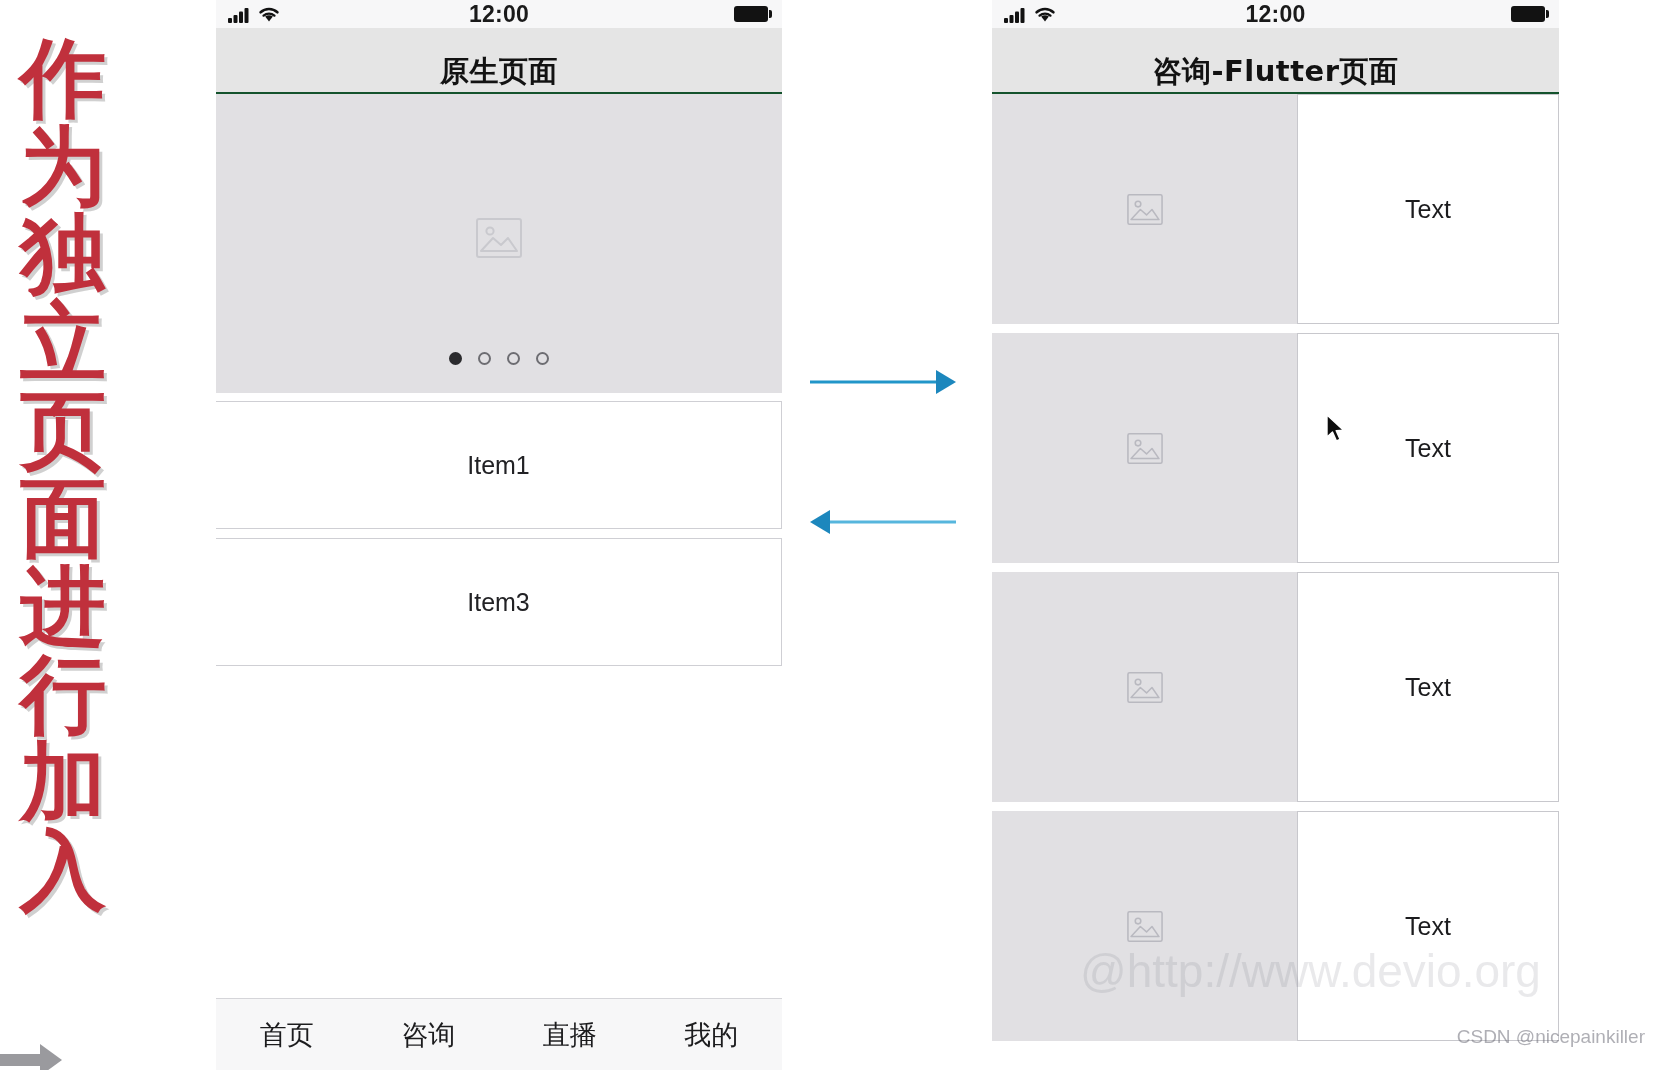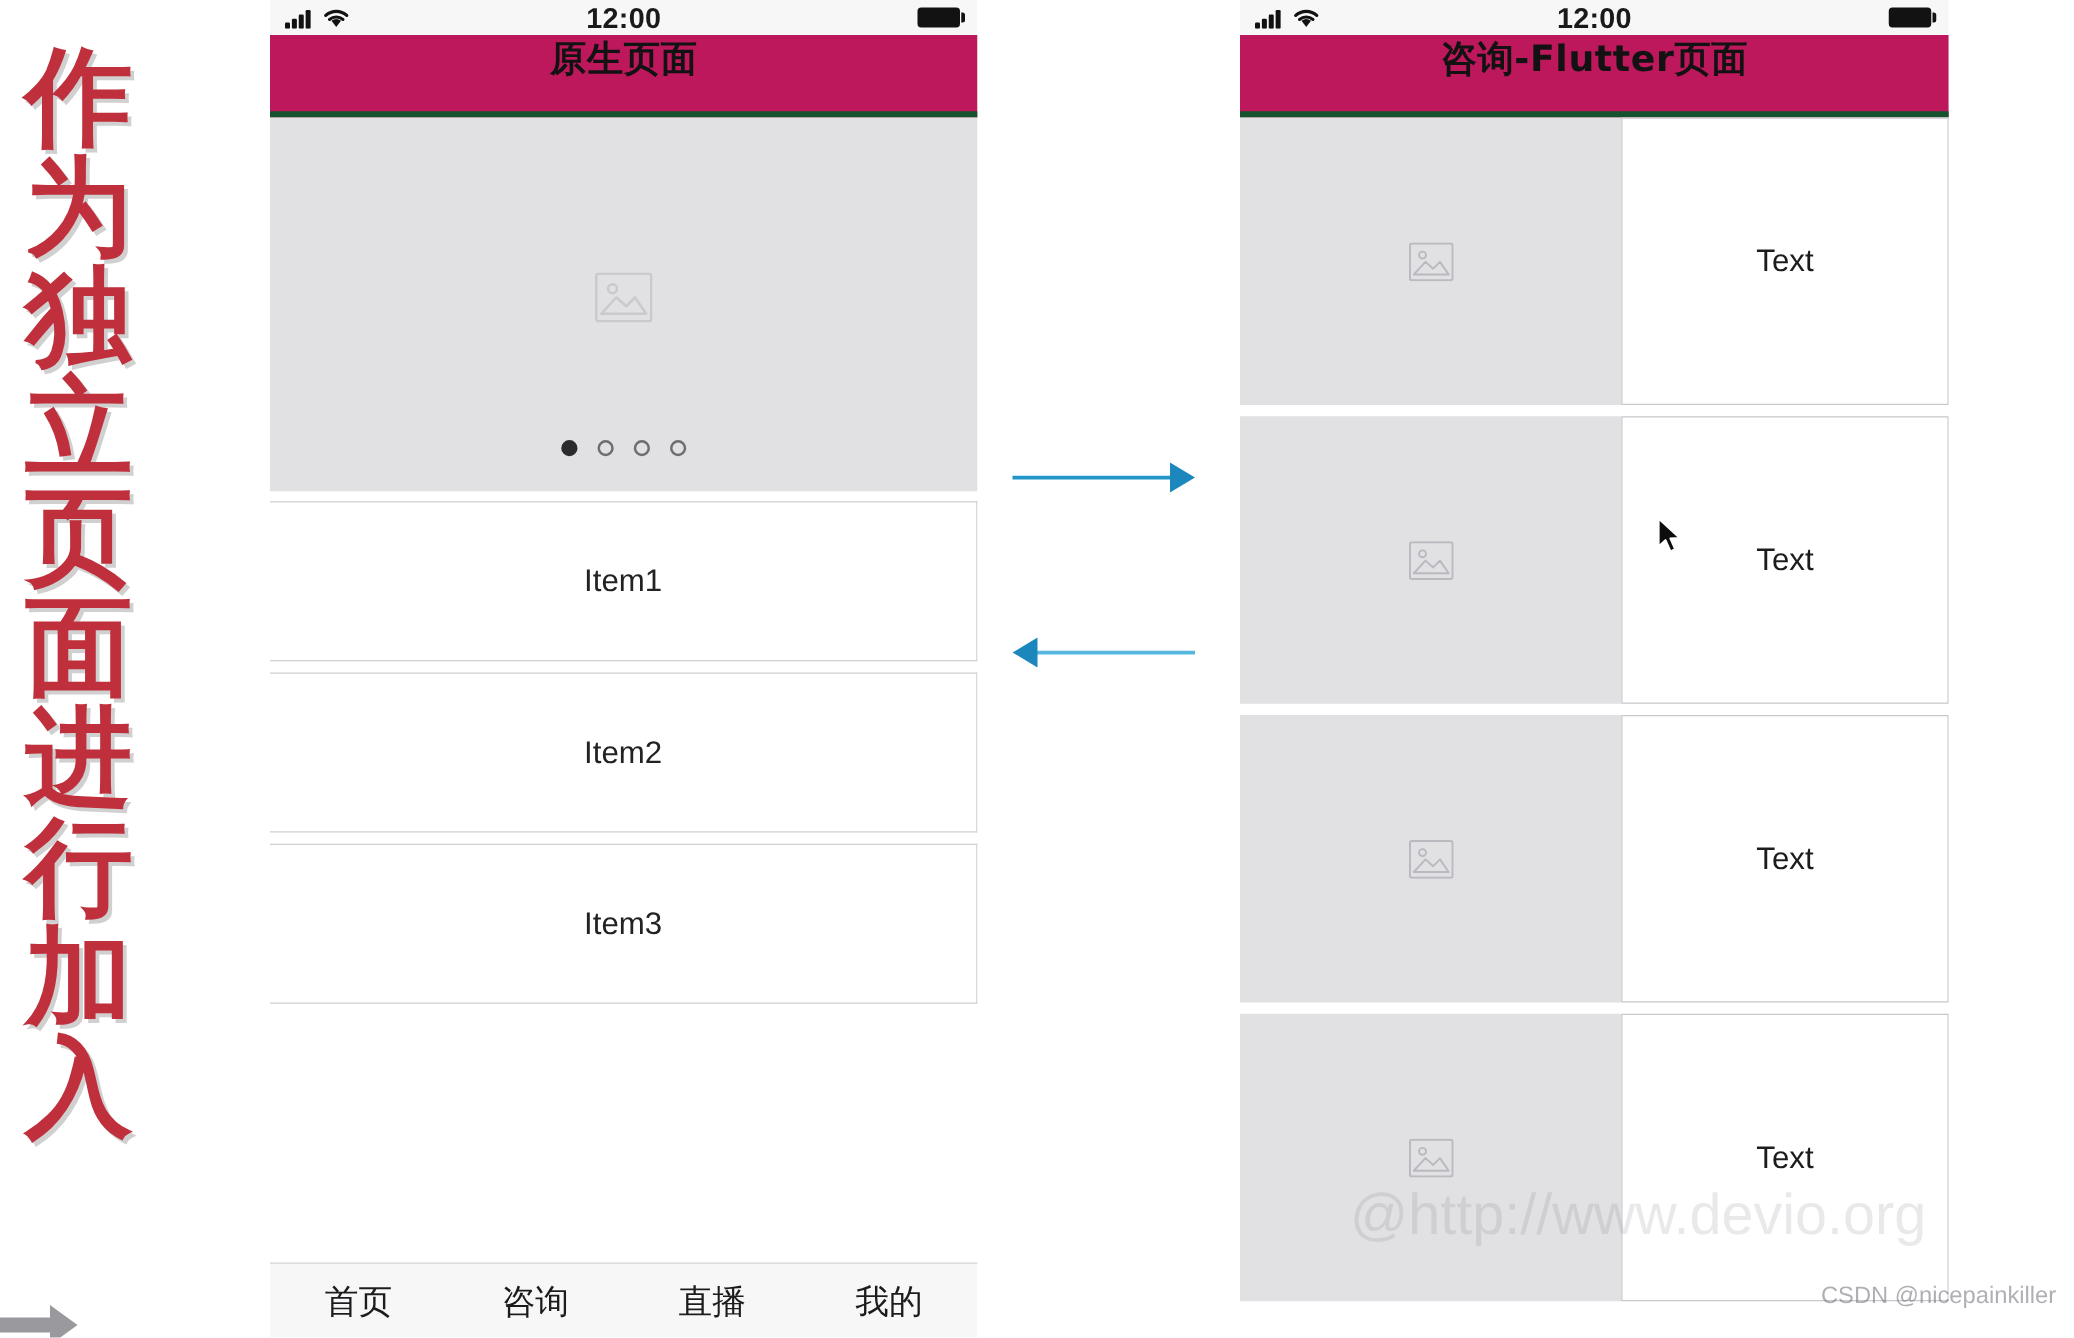--- a/index.html
+++ b/index.html
@@ -87,25 +87,25 @@
     position: absolute;
     right: -4px; top: 4px;
     width: 3px; height: 8px;
     background: #121212;
     border-radius: 0 2px 2px 0;
   }
 
   
   .navbar {
     height: 66px;
-    background: #be185d;
-    display: flex;
-    align-items: flex-start;
-    justify-content: center;
-    border-bottom: 5px solid #14532d;
+    background: #e5e5e5;
+    display: flex;
+    align-items: flex-end;
+    justify-content: center;
+    border-bottom: 2px solid #14532d;
     box-sizing: border-box;
   }
   .navbar .title {
     font-family: "DejaVu Sans", "Liberation Sans", sans-serif;
     font-size: 29px;
     font-weight: 600;
     color: #121212;
     letter-spacing: 0.5px;
   }
 
@@ -153,21 +153,21 @@
   }
   .native-item .label {
     font-size: 25px;
     color: #222225;
   }
 
   
   .tabbar {
     position: absolute;
     left: 0; right: 0; bottom: 0;
-    height: 60px;
+    height: 72px;
     background: #f7f7f8;
     border-top: 1px solid #d5d5d9;
     display: flex;
     align-items: center;
     box-sizing: border-box;
   }
   .tab {
     flex: 1;
     text-align: center;
     font-family: "DejaVu Sans", "Liberation Sans", sans-serif;
@@ -300,23 +300,20 @@
       <div class="dot"></div>
       <div class="dot"></div>
     </div>
   </div>
 
   <div class="native-list">
     <div class="native-item">
       <span class="label">Item1</span>
     </div>
     <div class="native-item">
-      <span class="label">Item2</span>
-    </div>
-    <div class="native-item">
       <span class="label">Item3</span>
     </div>
   </div>
 
   <div class="tabbar">
     <div class="tab">首页</div>
     <div class="tab">咨询</div>
     <div class="tab">直播</div>
     <div class="tab">我的</div>
   </div>

